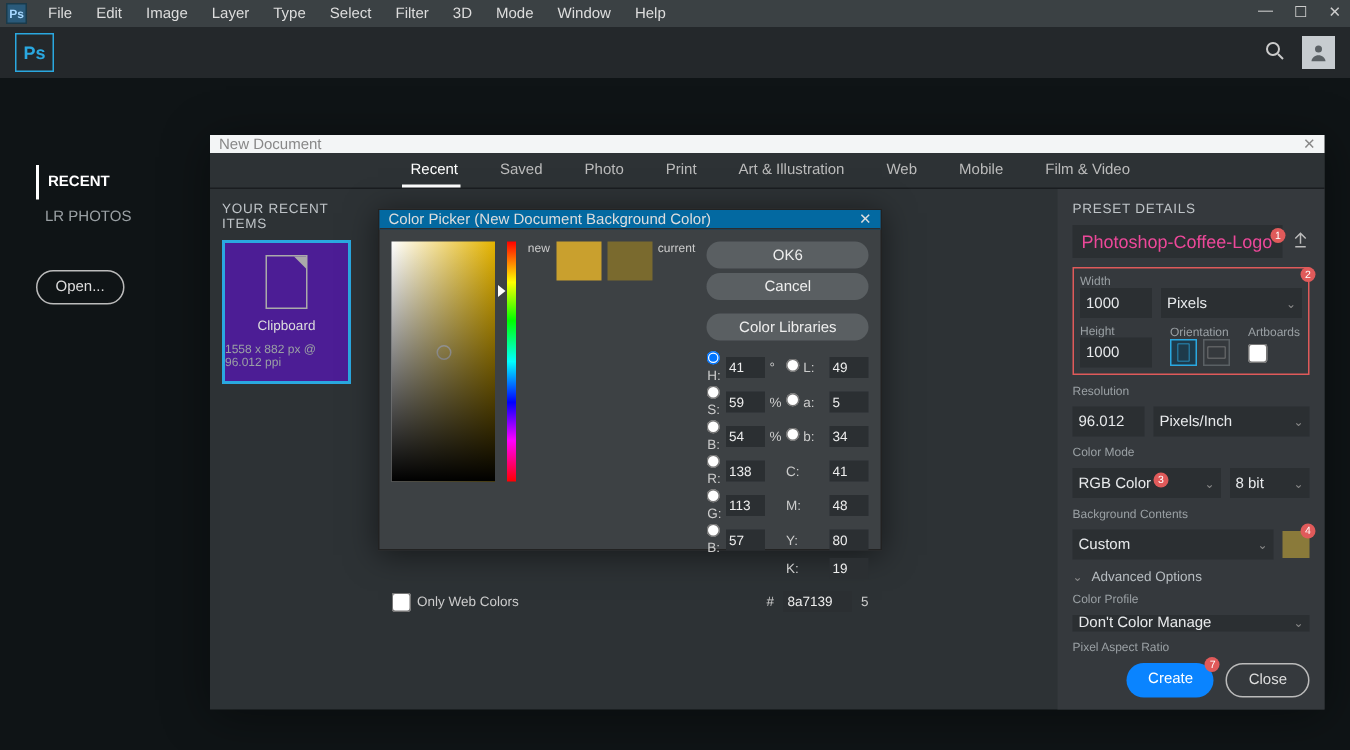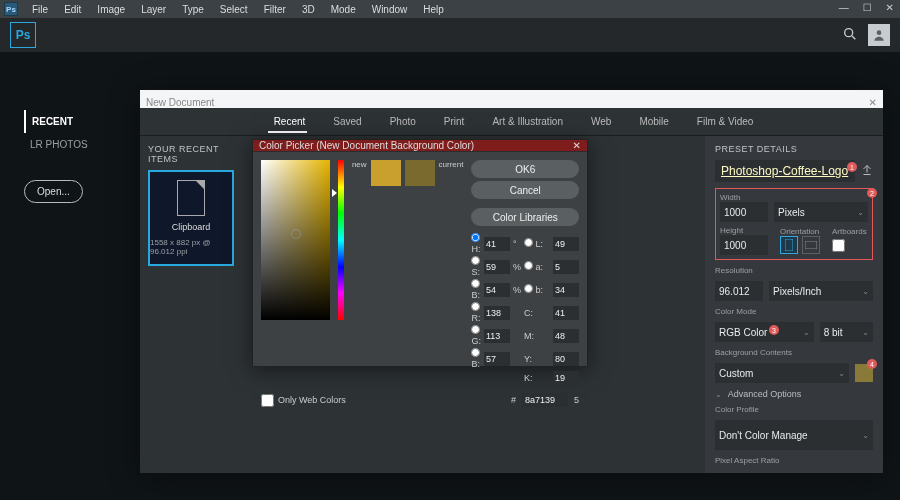--- a/index.html
+++ b/index.html
@@ -30,34 +30,34 @@
   .newdoc { position: absolute; left: 140px; top: 90px; width: 743px; height: 383px; background: #2d3235; box-shadow: 0 4px 30px rgba(0,0,0,.4); display: flex; flex-direction: column; }
   .newdoc .titlebar { height: 18px; background: #f3f5f6; color: #888; font-size: 10px; display: flex; align-items: flex-end; justify-content: space-between; padding: 0 6px; }
   .newdoc .tabs { height: 28px; background: #2d3235; display: flex; align-items: center; justify-content: center; gap: 24px; border-bottom: 1px solid #1a1d20; }
   .newdoc .tab { color: #bbb; font-size: 10px; cursor: pointer; padding: 6px 2px; display: flex; align-items: center; gap: 4px; }
   .newdoc .tab.active { color: #fff; border-bottom: 2px solid #fff; padding-bottom: 4px; }
   .newdoc .body { flex: 1; display: flex; }
 
   
   .recentcol { width: 100px; padding: 8px; }
   .recentcol .seclabel { color: #bfc4c8; font-size: 9px; letter-spacing: .5px; margin-bottom: 6px; }
-  .recentcol .thumb { border: 2px solid #2aa8e0; background: #0f172a; width: 86px; height: 96px; display: flex; flex-direction: column; align-items: center; justify-content: center; gap: 6px; cursor: pointer; }
+  .recentcol .thumb { border: 2px solid #2aa8e0; background: #4c1d95; width: 86px; height: 96px; display: flex; flex-direction: column; align-items: center; justify-content: center; gap: 6px; cursor: pointer; }
   .recentcol .thumb .pageicon { width: 28px; height: 36px; border: 1px solid #aaa; position: relative; }
   .recentcol .thumb .pageicon::before { content:""; position:absolute; top:0; right:0; width:0; height:0; border-left:8px solid transparent; border-top:8px solid #aaa; }
   .recentcol .thumb .lbl { color: #ddd; font-size: 9px; }
   .recentcol .thumb .sub { color: #9aa0a4; font-size: 8px; }
 
   
   .centerarea { position: relative; flex: 1; }
 
   
   .details { width: 178px; background: #35393d; padding: 8px 10px; font-size: 9px; color: #b8bec2; display: flex; flex-direction: column; gap: 6px; position: relative; }
   .details .hdr { font-size: 9px; letter-spacing: .5px; color: #bfc4c8; }
   .details .row { display: flex; align-items: center; gap: 6px; }
-  .details .titlefield { height: 22px; background: #2b2f32; color: #fef9c3; font-size: 12px; padding: 0 6px; display: flex; align-items: center; flex:1;text-decoration:underline; }
+  .details .titlefield { height: 22px; background: #2b2f32; color: #ec4899; font-size: 12px; padding: 0 6px; display: flex; align-items: center; flex:1; }
   .details .numinput { width: 48px; height: 20px; background: #2b2f32; color: #e8eaec; font-size: 10px; padding: 0 4px; border:none; }
   .details .select { height: 20px; background: #2b2f32; color: #e8eaec; font-size: 10px; padding: 0 4px; display:flex; align-items:center; justify-content:space-between; flex:1; cursor:pointer; }
   .details .orients { display: flex; gap: 4px; }
   .details .orient { width: 18px; height: 18px; border: 1px solid #5a6064; cursor:pointer; display:flex; align-items:center; justify-content:center; }
   .details .orient.active { border-color: #2aa8e0; background:#1e3a4a; }
   .details .swatch { width: 18px; height: 18px; background: #8a7a3a; cursor: pointer; }
   .details .btnrow { display: flex; gap: 8px; margin-top: auto; justify-content: flex-end; }
   .details .btn { border-radius: 14px; padding: 5px 14px; font-size: 10px; cursor: pointer; }
   .details .btn.primary { background: #0a84ff; color: #fff; border: none; }
   .details .btn.secondary { background: transparent; border: 1px solid #bbb; color: #ddd; }
@@ -66,21 +66,21 @@
   .details .iconsm { width:12px; height:12px; }
   .details .annot { position:absolute; width:10px; height:10px; background:#e05a5a; border-radius:50%; color:#fff; font-size:7px; display:flex; align-items:center; justify-content:center; }
 
   
   .stockbar { position:absolute; bottom:6px; left:156px; width:440px; height:28px; background:#262a2d; border-radius:3px; display:flex; align-items:center; gap:8px; padding:0 10px; }
   .stockbar .prompt { color:#888; font-size:10px; font-style:italic; flex:1; }
   .stockbar .gobtn { border:1px solid #bbb; color:#ddd; border-radius:12px; padding:3px 12px; font-size:10px; cursor:pointer; }
 
   
   .colorpicker { position:absolute; left:252px; top:139px; width:336px; height:228px; background:#3d4144; border:1px solid #222; box-shadow:0 3px 20px rgba(0,0,0,.5); display:flex; flex-direction:column; }
-  .colorpicker .cp-title { height:18px; background:#7f1d1d; color:#ddd; font-size:10px; display:flex; align-items:center; justify-content:space-between; padding:0 6px; border-bottom:1px solid #2a2d30; }
+  .colorpicker .cp-title { height:18px; background:#0369a1; color:#ddd; font-size:10px; display:flex; align-items:center; justify-content:space-between; padding:0 6px; border-bottom:1px solid #2a2d30; }
   .colorpicker .cp-body { flex:1; display:flex; padding:8px; gap:8px; }
   .cp-sv { width:145px; height:160px; background: linear-gradient(to right, #fff 0%, #e5b400 100%); position:relative; cursor:crosshair; }
   .cp-sv::after { content:""; position:absolute; inset:0; background:linear-gradient(to bottom, transparent 0%, #000 100%); }
   .cp-sv .ind { position:absolute; width:10px; height:10px; border:1px solid #fff; border-radius:50%; left:50%; top:46%; transform:translate(-50%,-50%); }
   .cp-hue { width:12px; height:160px; background:linear-gradient(to bottom, #f00 0%, #ff0 17%, #0f0 33%, #0ff 50%, #00f 67%, #f0f 83%, #f00 100%); cursor:pointer; position:relative; }
   .cp-hue .arrow { position:absolute; left:-6px; top:18%; width:0; height:0; border-top:4px solid transparent; border-bottom:4px solid transparent; border-left:5px solid #fff; }
   .cp-pv { display:flex; flex-direction:row; gap:4px; }
   .cp-pv .pvblk { width:30px; height:26px; }
   .cp-pv .pvblk.new { background:#c9a02e; }
   .cp-pv .pvblk.cur { background:#7a6a2e; }
@@ -263,20 +263,26 @@
         <span class="chev">⌄</span>
         <span>Advanced Options</span>
       </div>
       <div class="lbl">Color Profile</div>
       <div class="select">
           <span>Don't Color Manage</span>
           <span class="chev">⌄</span>
         </div>
       <div class="lbl">Pixel Aspect Ratio</div>
 
+      <div class="btnrow">
+        <div class="btn primary" style="position:relative;"><span>Create</span>
+          <div class="annot" style="top:-4px; right:-4px;">7</div>
+        </div>
+        <div class="btn secondary">Close</div>
+      </div>
     </div>
   </div>
 
 </div>
 
 <div class="colorpicker">
   <div class="cp-title">
     <span>Color Picker (New Document Background Color)</span>
     <span>✕</span>
   </div>

